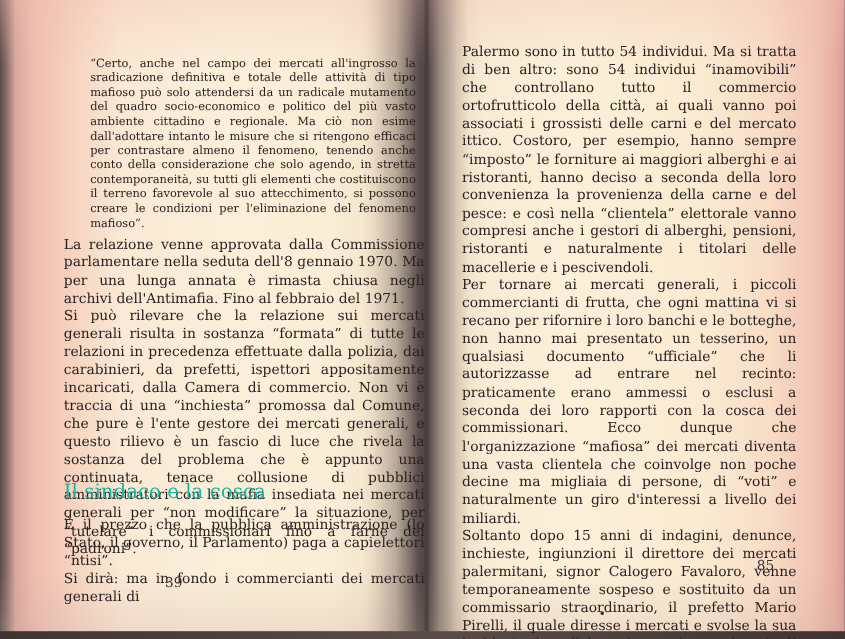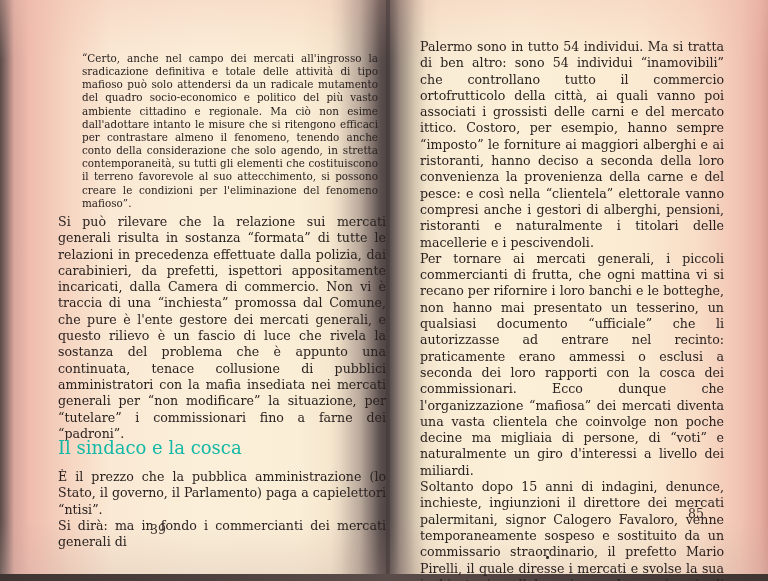--- a/index.html
+++ b/index.html
@@ -69,20 +69,21 @@
 <body>
 
 <div class="spread"></div>
 <div class="gutter-shadow-l"></div>
 <div class="gutter-shadow-r"></div>
 <div class="bottom-edge"></div>
 
 <div class="page page-left">
   <div class="quote">“Certo, anche nel campo dei mercati all'ingrosso la sradicazione definitiva e totale delle attività di tipo mafioso può solo attendersi da un radicale mutamento del quadro socio-economico e politico del più vasto ambiente cittadino e regionale. Ma ciò non esime dall'adottare intanto le misure che si ritengono efficaci per contrastare almeno il fenomeno, tenendo anche conto della considerazione che solo agendo, in stretta contemporaneità, su tutti gli elementi che costituiscono il terreno favorevole al suo attecchimento, si possono creare le condizioni per l'eliminazione del fenomeno mafioso”.</div>
   <div class="body-text left-body-1">
+    <p>La relazione venne approvata dalla Commissione parlamentare nella seduta dell'8 gennaio 1970. Ma per una lunga annata è rimasta chiusa negli archivi dell'Antimafia. Fino al febbraio del 1971.</p>
     <p>Si può rilevare che la relazione sui mercati generali risulta in sostanza “formata” di tutte le relazioni in precedenza effettuate dalla polizia, dai carabinieri, da prefetti, ispettori appositamente incaricati, dalla Camera di commercio. Non vi è traccia di una “inchiesta” promossa dal Comune, che pure è l'ente gestore dei mercati generali, e questo rilievo è un fascio di luce che rivela la sostanza del problema che è appunto una continuata, tenace collusione di pubblici amministratori con la mafia insediata nei mercati generali per “non modificare” la situazione, per “tutelare” i commissionari fino a farne dei “padroni”.</p>
   </div>
   <div class="section-heading">Il sindaco e la cosca</div>
   <div class="body-text left-body-2">
     <p>È il prezzo che la pubblica amministrazione (lo Stato, il governo, il Parlamento) paga a capielettori “ntisi”.</p>
     <p>Si dirà: ma in fondo i commercianti dei mercati generali di</p>
   </div>
   <div class="page-number pn-left">39</div>
 </div>
 

